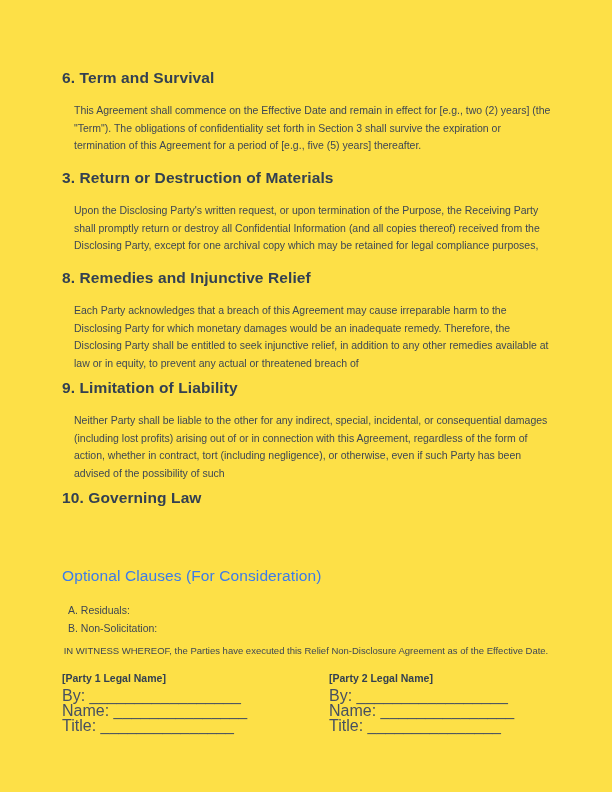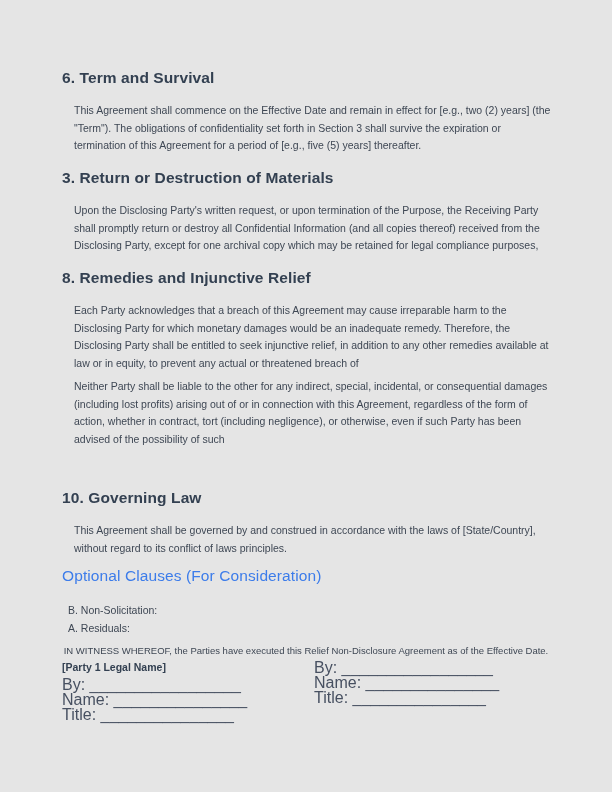--- a/index.html
+++ b/index.html
@@ -3,21 +3,21 @@
 <meta charset="utf-8">
 <style>
   * { box-sizing: border-box; margin: 0; padding: 0; }
 
   html, body { background: #fbfcfd; }
 
   .page {
     position: relative;
     width: 612px;
     height: 792px;
-    background: #e5e5e5;
+    background: #fde047;
     font-family: "Liberation Sans", sans-serif;
     color: #3e4754;
     overflow: hidden;
   }
 
   .content {
     padding: 68px 62px 0 62px;
   }
 
   
@@ -72,21 +72,22 @@
     margin-top: 8px;
     text-align: center;
     font-size: 9.5px;
     line-height: 12.5px;
     color: #3e4754;
   }
 
   
   .signatures {
     display: flex;
-    margin-top: 2px;
+    margin-top: 13px;
+    gap: 15px;
   }
 
   .sig-block { width: 252px; }
   .sig-block:last-child { width: auto; flex: 1; }
 
   .party-name {
     font-size: 10.5px;
     font-weight: 700;
     color: #334051;
     line-height: 15px;
@@ -112,46 +113,47 @@
         </div>
         <div class="section">
           <h2>3. Return or Destruction of Materials</h2>
           <p>Upon the Disclosing Party's written request, or upon termination of the Purpose, the Receiving Party shall promptly return or destroy all Confidential Information (and all copies thereof) received from the Disclosing Party, except for one archival copy which may be retained for legal compliance purposes, subject to ongoing confidentiality obligations.</p>
         </div>
         <div class="section">
           <h2>8. Remedies and Injunctive Relief</h2>
           <p>Each Party acknowledges that a breach of this Agreement may cause irreparable harm to the Disclosing Party for which monetary damages would be an inadequate remedy. Therefore, the Disclosing Party shall be entitled to seek injunctive relief, in addition to any other remedies available at law or in equity, to prevent any actual or threatened breach of</p>
         </div>
         <div class="section">
+          <h2>9. Limitation of Liability</h2>
           <p>Neither Party shall be liable to the other for any indirect, special, incidental, or consequential damages (including lost profits) arising out of or in connection with this Agreement, regardless of the form of action, whether in contract, tort (including negligence), or otherwise, even if such Party has been advised of the possibility of such</p>
         </div>
         <div class="section">
           <h2>10. Governing Law</h2>
-          <p>This Agreement shall be governed by and construed in accordance with the laws of [State/Country], without regard to its conflict of laws principles.</p>
         </div>
       </div>
 
     <div>
       <h2 class="optional-heading">Optional Clauses (For Consideration)</h2>
       <div class="optional-items" id="optional-items">
+          <div class="optional-item">A. Residuals:</div>
           <div class="optional-item">B. Non-Solicitation:</div>
-          <div class="optional-item">A. Residuals:</div>
         </div>
     </div>
 
     <p class="witness">IN WITNESS WHEREOF, the Parties have executed this Relief Non-Disclosure Agreement as of the Effective Date.</p>
 
     <div class="signatures" id="signatures">
         <div class="sig-block">
           <div class="party-name">[Party 1 Legal Name]</div>
           <div class="sig-row">By: _________________</div>
           <div class="sig-row">Name: _______________</div>
           <div class="sig-row">Title: _______________</div>
         </div>
         <div class="sig-block">
+          <div class="party-name">[Party 2 Legal Name]</div>
           <div class="sig-row">By: _________________</div>
           <div class="sig-row">Name: _______________</div>
           <div class="sig-row">Title: _______________</div>
         </div>
       </div>
 
   </div>
 </div>
 
 </body></html>

